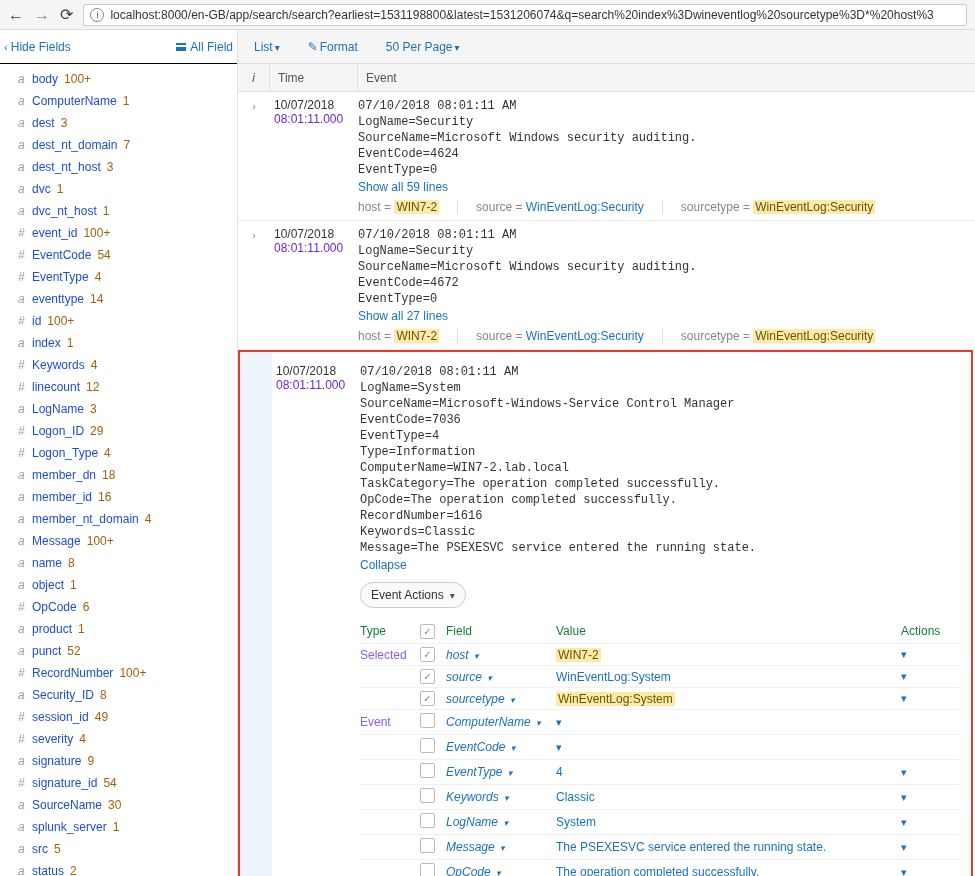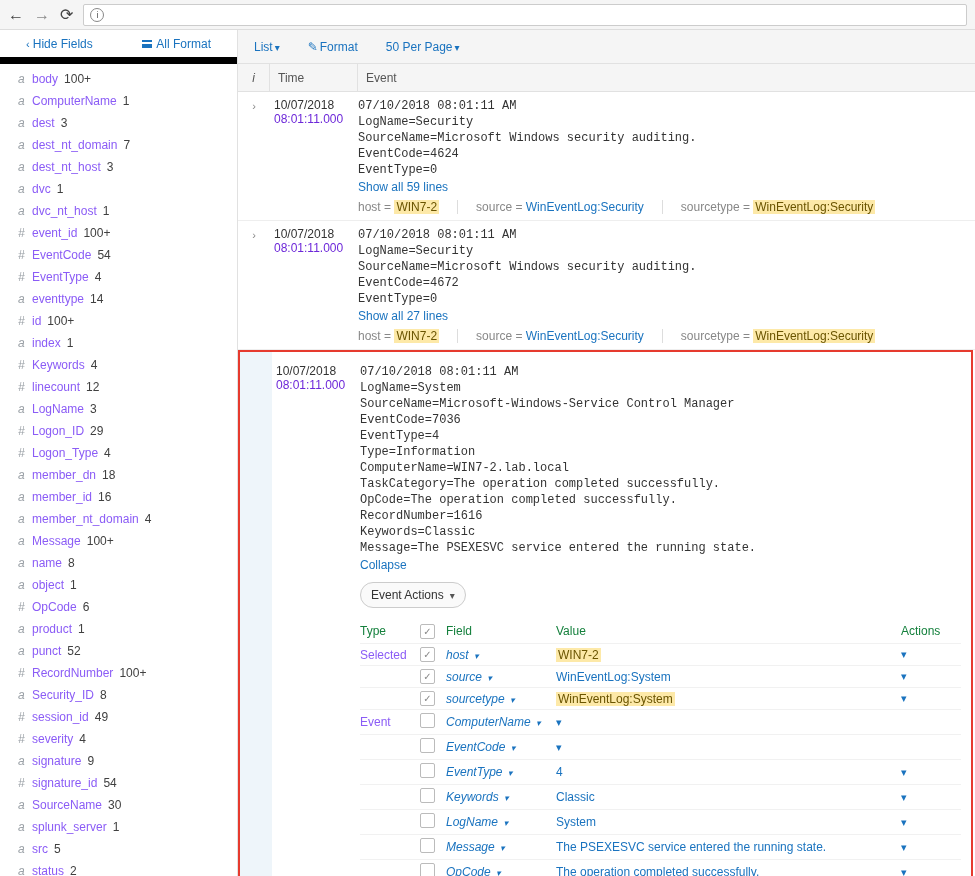--- a/index.html
+++ b/index.html
@@ -52,22 +52,22 @@
   }
   
   .app-wrap { display: flex; }
   .left-col { width: 238px; border-right: 1px solid #e1e1e1; background: #fff; }
   .right-col { flex: 1; background: #fff; position: relative; }
   .toolbar-left {
     height: 34px;
     display: flex;
     align-items: center;
     justify-content: space-between;
-    padding: 0 26px;
-    border-bottom: 7px solid #000000;
+    padding: 0 4px;
+    border-bottom: 1px solid #000000;
   }
   .toolbar-right {
     height: 34px;
     display: flex;
     align-items: center;
     padding: 0 16px;
     border-bottom: 1px solid #e1e1e1;
     gap: 28px;
     background: #f5f5f5;
   }
@@ -82,22 +82,22 @@
   .format-icon { color:#1a73bf; margin-right:2px;}
   
   .fields-list { padding: 4px 0 20px; max-height: 820px; overflow:hidden; }
   .field-row {
     display:flex; align-items:center;
     padding: 2px 10px 2px 18px;
     line-height: 18px;
     cursor: pointer;
   }
   .field-type { font-style: italic; color:#9aa0a6; width:14px; display:inline-block;}
-  .field-name { color:#8b5cf6; margin-right:6px; }
-  .field-count { color:#404040; }
+  .field-name { color:#1d4ed8; margin-right:6px; }
+  .field-count { color:#a16207; }
   
   .events-header {
     display: grid;
     grid-template-columns: 32px 88px 1fr;
     background: #f5f5f5;
     border-bottom: 1px solid #e1e1e1;
     height: 28px;
     align-items: center;
     font-size: 12px;
     color: #555;
@@ -174,32 +174,33 @@
 </style>
 </head>
 <body>
 
 <div class="browser-bar">
   <span class="nav-btn active">←</span>
   <span class="nav-btn">→</span>
   <span class="nav-btn active">⟳</span>
   <div class="url-bar">
     <span class="info-icon">i</span>
+    <span>localhost:8000/en-GB/app/search/search?earliest=1531198800&amp;latest=1531206074&amp;q=search%20index%3Dwineventlog%20sourcetype%3D*%20host%3</span>
   </div>
 </div>
 
 <div class="app-wrap">
 
   <div class="left-col">
     <div class="toolbar-left">
       <span class="link-blue">
         <span style="font-size:11px;">‹ </span><span>Hide Fields</span>
       </span>
       <span class="link-blue">
-        <span class="icon-lines"></span><span>All Format</span>
+        <span class="icon-lines"></span><span>All Field</span>
       </span>
     </div>
     <div class="fields-list" id="fields-list">
         <div class="field-row">
           <span class="field-type">a</span>
           <span class="field-name">body</span>
           <span class="field-count">100+</span>
         </div>
         <div class="field-row">
           <span class="field-type">a</span>

